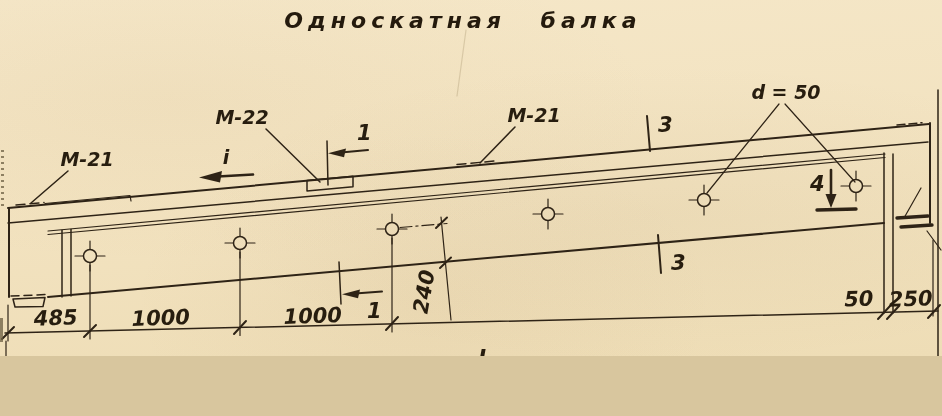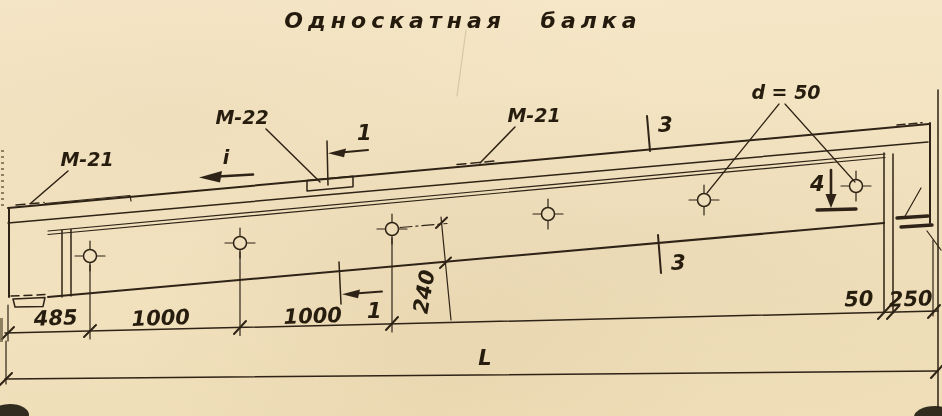--- a/index.html
+++ b/index.html
@@ -1,17 +1,17 @@
 <!DOCTYPE html>
 <html><head>
 <meta charset="utf-8">
 <style>
   html,body{margin:0;padding:0;background:#d8c69e;}
   #stage{
-    position:relative;width:942px;height:416px;overflow:hidden;
+    position:relative;width:942px;height:356px;overflow:hidden;
     background:
       radial-gradient(ellipse at 18% 28%, rgba(170,130,70,0.06), transparent 45%),
       radial-gradient(ellipse at 70% 60%, rgba(120,90,40,0.05), transparent 50%),
       radial-gradient(ellipse at 45% 85%, rgba(150,110,60,0.06), transparent 40%),
       linear-gradient(176deg,#f5e7c8 0%, #f2e2bf 55%, #eeddb6 100%);
     font-family:"DejaVu Sans", sans-serif;
   }
   svg{position:absolute;left:0;top:0;}
   .ink{stroke:#2e2316;fill:none;stroke-linecap:round;stroke-linejoin:round;}
   .w1{stroke-width:1.2;} .w15{stroke-width:1.5;} .w2{stroke-width:2;} .w25{stroke-width:2.6;} .w3{stroke-width:3.4;}

